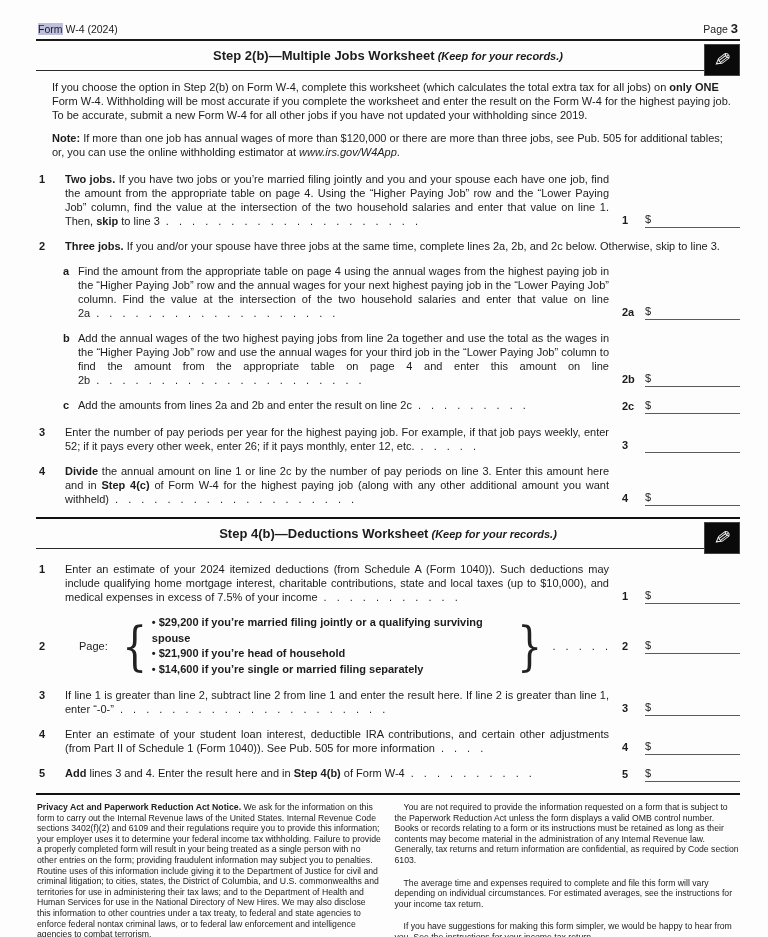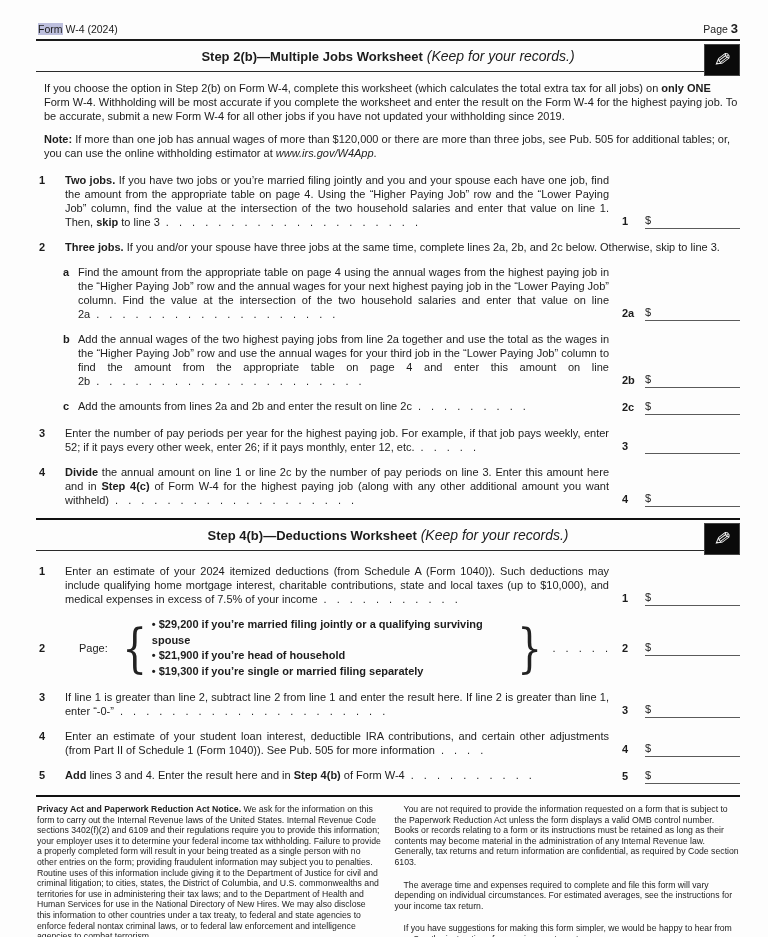--- a/index.html
+++ b/index.html
@@ -15,30 +15,30 @@
   
   .pg-header { display: flex; justify-content: space-between; align-items: flex-end; font-size: 10.5px; padding: 0 2px 3px 2px; }
   .hl { background: #bdbfdd; }
   .pg-num { font-weight: bold; font-size: 13px; }
   .hr2 { border-top: 2px solid #1a1a1a; }
   .hr3 { border-top: 2.5px solid #111; }
 
   
   .ws-titlebar { position: relative; text-align: center; padding: 8px 0 7px 0; border-bottom: 1px solid #2a2a2a; }
   .ws-title { font-weight: bold; font-size: 13px; }
-  .ws-subtitle { font-style: italic; font-size: 14px; }
+  .ws-subtitle { font-style: italic; font-size: 11px; font-weight: bold; }
   .pencil-box {
     position: absolute; right: 0; top: 3px; width: 34px; height: 30px;
     background: #0a0a0a; border: 1px solid #444;
     display: flex; align-items: center; justify-content: center; z-index: 2;
   }
   .pencil-glyph { color: #ffffff; font-size: 20px; line-height: 1; transform: scaleX(-1) rotate(-8deg); font-family: "DejaVu Sans", sans-serif; }
 
   
-  .para { margin: 9px 2px 0 8px; }
+  .para { margin: 9px 2px 0 16px; }
   .it { font-style: italic; }
 
   
   .items { margin-top: 13px; }
   .item { display: flex; align-items: stretch; margin-bottom: 11px; }
   .inum { flex: none; width: 26px; font-weight: bold; padding-left: 3px; }
   .item.sub .inum { width: 15px; margin-left: 27px; padding-left: 0; }
   .itxt { flex: 1 1 auto; margin-right: 13px; text-align: justify; }
   .leader { color: #222; word-spacing: 5px; padding-left: 6px; white-space: nowrap; letter-spacing: 1px; }
   .entry { flex: none; width: 118px; display: flex; align-items: flex-end; align-self: flex-end; }
@@ -167,21 +167,21 @@
     </div>
 
     <div class="item centered">
       <div class="inum">2</div>
       <div class="itxt enter-flex">
         <span class="enter-label">Page:</span>
         <span class="brace">{</span>
         <div class="bullets">
           <div>• $29,200 if you’re married filing jointly or a qualifying surviving spouse</div>
           <div>• $21,900 if you’re head of household</div>
-          <div>• $19,300 if you’re single or married filing separately</div>
+          <div>• $14,600 if you’re single or married filing separately</div>
         </div>
         <span class="brace">}</span>
         <span class="leader">. . . . .</span>
       </div>
       <div class="entry">
         <span class="enum">2</span>
         <span class="eline"><span>$</span></span>
       </div>
     </div>
 

